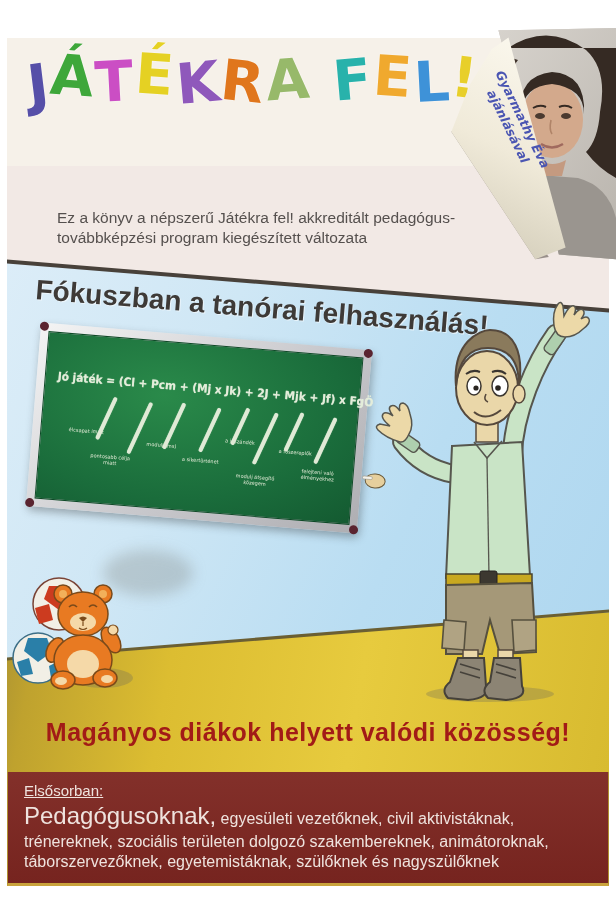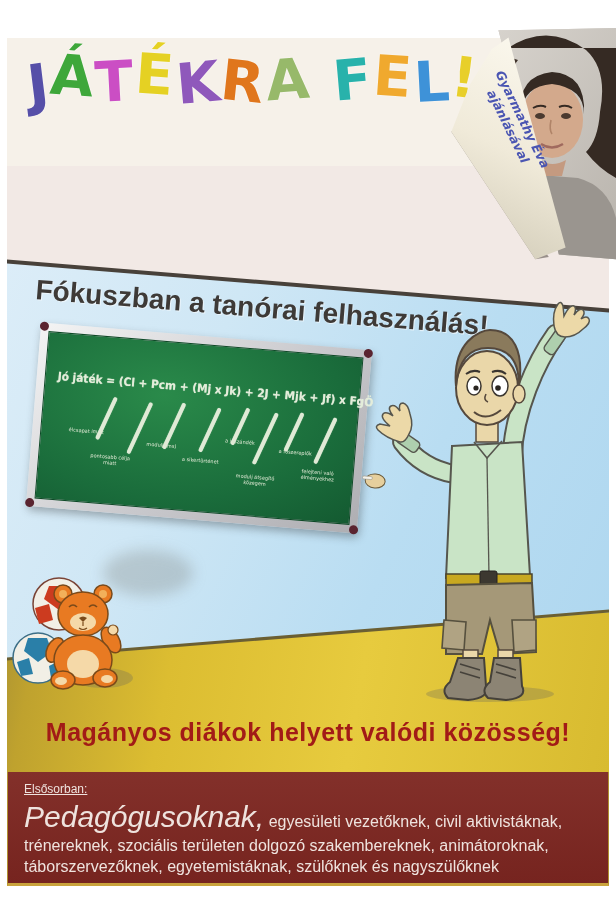--- a/index.html
+++ b/index.html
@@ -72,22 +72,22 @@
                 transform:rotate(20deg);box-shadow:0 0 1px rgba(240,250,235,.6);}
   .chalk-label{position:absolute;font-size:5px;line-height:1.2;color:#dfe9d4;width:54px;
                text-align:center;font-family:"DejaVu Sans",sans-serif;}
   .hand-chalk{position:absolute;left:332px;top:118px;}
 
   
   .footer{position:absolute;left:0;top:734px;width:602px;height:114px;box-sizing:border-box;
           background:linear-gradient(#83302a,#76241f);border-bottom:3px solid #c9a33c;
           border-left:1px solid #b08f30;border-right:1px solid #b08f30;
           padding:10px 16px 0 16px;color:#efe3de;}
-  .footer-lead{font-size:12px;text-decoration:underline;margin-bottom:2px;}
-  .footer-big{font-size:30px;font-style:italic;}
+  .footer-lead{font-size:15px;text-decoration:underline;margin-bottom:2px;}
+  .footer-big{font-size:24px;}
   .footer-rest{font-size:16px;}
   .footer-para{line-height:1.28;}
 
   
   .photo-corner{position:absolute;left:448px;top:28px;width:168px;height:236px;}
   .photo-clip{position:absolute;left:0;top:0;width:168px;height:236px;
               clip-path:polygon(31% 1%,100% 0,100% 98%,66% 96%,30% 1%);}
   .curl-shadow{position:absolute;left:0;top:0;width:168px;height:236px;
                clip-path:polygon(2% 44%,52% 98%,60% 97%,6% 41%);
                background:rgba(45,35,28,.45);filter:blur(2.5px);}
@@ -99,20 +99,21 @@
              font-size:12.5px;color:#4a55b2;text-align:center;line-height:1.25;white-space:nowrap;}
 </style>
 </head>
 <body>
 
 <div class="page">
   <div class="poster">
 
     <div class="area-top">
       <div class="title-row"><span class="t-letter" style="color: rgb(86, 79, 168);">J</span><span class="t-letter" style="color: rgb(62, 167, 58);">Á</span><span class="t-letter" style="color: rgb(203, 78, 196);">T</span><span class="t-letter" style="color: rgb(229, 209, 35);">É</span><span class="t-letter" style="color: rgb(143, 88, 187);">K</span><span class="t-letter" style="color: rgb(224, 118, 28);">R</span><span class="t-letter" style="color: rgb(151, 185, 106);">A</span><span class="t-letter"> </span><span class="t-letter" style="color: rgb(40, 178, 171);">F</span><span class="t-letter" style="color: rgb(240, 169, 46);">E</span><span class="t-letter" style="color: rgb(62, 146, 216);">L</span><span class="t-letter" style="color: rgb(232, 207, 42);">!</span></div>
+      <div class="subtitle">Ez a könyv a népszerű Játékra fel! akkreditált pedagógus-továbbképzési program kiegészített változata</div>
     </div>
 
     <div class="scene">
       <div class="floor"></div>
       <div class="floor-line"></div>
       <div class="ceiling"></div>
       <div class="ceiling-line"></div>
       <div class="scene-headline">Fókuszban a tanórai felhasználás!</div>
       <div class="wall-shadow"></div>
 

